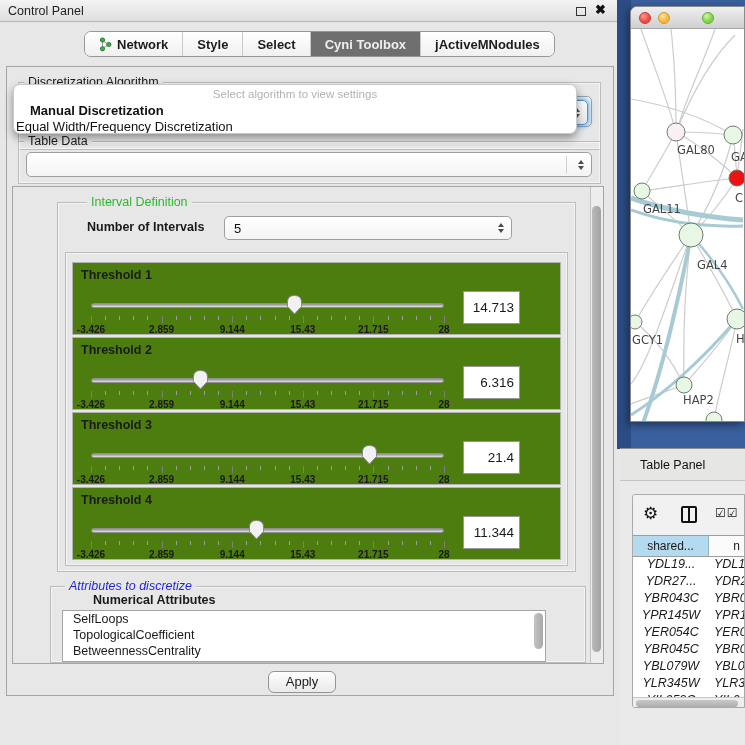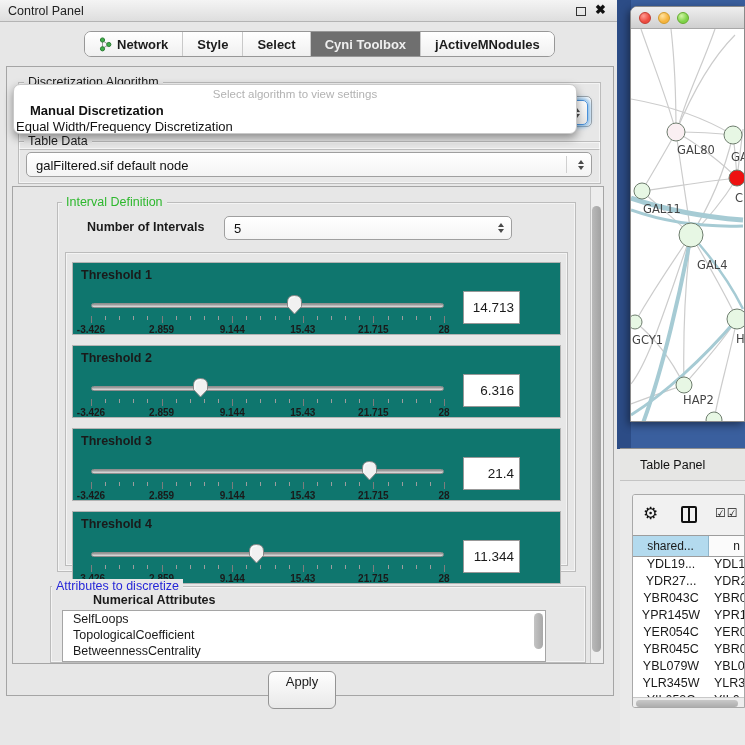--- a/index.html
+++ b/index.html
@@ -26,21 +26,21 @@
     border-left:1px solid #c9c9c9; height:100%; }
   .tab:first-child { border-left:none; }
   .tab.sel { background:#6f6f6f; color:#efefef; }
   .tabicon { display:inline-flex; }
 
   .outer-panel { left:6px; top:66px; width:608px; height:630px;
     border:1px solid #a5a5a5; background:#e7e7e7; }
 
   .groupbox { border:1px solid #bcbcbc; box-shadow:inset 0 0 0 1px rgba(255,255,255,.55); }
   .grouplabel { position:absolute; background:#e7e7e7; padding:0 4px; font-size:12.5px; white-space:nowrap; }
-  .green { color:#2eb82e; }
+  .green { color:#2eb82e;margin-left:25px; }
   .blue { color:#2626d8; }
 
   
   .combo { background:linear-gradient(#ffffff,#f4f4f4); border:1px solid #9f9f9f;
     border-radius:5px; font-size:13px; color:#111; }
   .combo .val { position:absolute; left:9px; top:50%; transform:translateY(-50%); white-space:nowrap; }
   .spinner { position:absolute; right:7px; top:50%; transform:translateY(-50%);
     display:flex; flex-direction:column; gap:2px; align-items:center; }
   .spinner .up { width:0; height:0; border-left:3.5px solid transparent;
     border-right:3.5px solid transparent; border-bottom:4.5px solid #4a4a4a; }
@@ -65,42 +65,42 @@
   
   .scrollpanel { left:12px; top:186px; width:592px; height:478px;
     border:1px solid #a5a5a5; background:#e7e7e7; overflow:hidden; }
   .vscroll-track { left:590px; top:187px; width:13px; height:476px;
     border-left:1px solid #c3c3c3; background:#ededed; }
   .vscroll-thumb { left:592px; top:206px; width:9px; height:446px;
     background:linear-gradient(90deg,#b9b9b9,#a2a2a2); border-radius:5px; }
 
   
   .tbox { position:relative; width:489px; height:73px; border:1px solid #b3b3b3;
-    background:#0f766e; margin-bottom:10px; }
+    background:#4d7c0f; margin-bottom:2px; }
   .tlabel { position:absolute; left:8px; top:5px; font-size:12.5px; font-weight:bold; }
   .slider { position:absolute; left:18px; top:31px; width:353px; height:40px; }
   .track { position:absolute; left:0; right:0; top:9px; height:5px; border-radius:3px;
     background:linear-gradient(#8d8d8d,#e2e2e2); border:1px solid #8f8f8f; }
   .thumb { position:absolute; top:0; width:17px; height:21px; }
   .ticks { position:absolute; left:0; top:22px; width:100%; height:18px; }
   .ticks i { position:absolute; top:0; width:1px; height:4px; background:#9d9d9d; }
   .ticks i.major { height:7px; background:#7d7d7d; }
   .ticks b { position:absolute; top:8px; transform:translateX(-50%); font-size:10px;
     font-weight:bold; color:#1a1a1a; white-space:nowrap; }
   .vbox { position:absolute; left:390px; top:28px; width:57px; height:33px; background:#fff;
     border:1px solid #989898; font-size:13.5px; text-align:right; line-height:31px; padding-right:5px; }
 
   
   .attr-list { left:62px; top:610px; width:484px; height:52px; background:#fff;
     border:1px solid #a5a5a5; overflow:hidden; font-size:12.5px; }
   .attr-list .item { padding-left:10px; line-height:16px; white-space:nowrap; }
   .attr-scroll { position:absolute; right:2px; top:2px; width:9px; height:36px;
     background:linear-gradient(90deg,#c4c4c4,#a8a8a8); border-radius:5px; }
 
-  .apply-btn { left:268px; top:671px; width:68px; height:38px; background:linear-gradient(#fefefe,#e9e9e9);
+  .apply-btn { left:268px; top:671px; width:68px; height:22px; background:linear-gradient(#fefefe,#e9e9e9);
     border:1px solid #949494; border-radius:6px; font-size:13px; text-align:center; line-height:20px; }
 
   .bottabs { left:141px; top:704px; height:23px; display:flex; border:1px solid #8d8d8d;
     border-radius:7px; overflow:hidden; background:#fdfdfd; }
   .btab { padding:0 13px; font-size:12.5px; font-weight:bold; line-height:21px;
     background:linear-gradient(#ffffff,#efefef); border-left:1px solid #c2c2c2; color:#151515; }
   .btab:first-child { border-left:none; }
   .btab.sel { background:#6f6f6f; color:#efefef; }
 
   
@@ -126,21 +126,21 @@
   .gear { position:absolute; left:10px; top:8px; font-size:17px; color:#111; }
   .colicon { position:absolute; left:48px; top:11px; width:16px; height:17px;
     border:2px solid #111; border-radius:2px; }
   .colicon:after { content:""; position:absolute; left:5px; top:0; bottom:0; width:2px; background:#111; }
   .checks { position:absolute; left:82px; top:11px; font-size:12px; letter-spacing:1px; color:#111; }
   .thead { position:absolute; left:0; top:40px; width:100%; height:22px; display:flex;
     border-top:1px solid #9d9d9d; border-bottom:1px solid #9d9d9d; font-size:12px;justify-content:flex-end; }
   .thc1 { width:76px; background:#b3daee; border-right:1px solid #8fb6cc; text-align:center; line-height:20px; }
   .thc2 { flex:1; background:#fbfbfb; text-align:right; padding-right:4px; line-height:20px; }
   .trows { position:absolute; left:0; top:62px; width:100%; height:140px; background:#fff; overflow:hidden; }
-  .trow { display:flex; height:17px; font-size:12.5px; }
+  .trow { display:flex; height:17px; font-size:12.5px;font-style:italic; }
   .trow .c1 { width:76px; text-align:center; }
   .trow .c2 { flex:1; padding-left:5px; white-space:nowrap; overflow:hidden; }
   .hscroll { position:absolute; left:0; top:202px; width:100%; height:11px; background:#eeeeee;
     border-top:1px solid #c8c8c8; }
   .hscroll .hthumb { position:absolute; left:3px; top:2px; width:102px; height:7px;
     background:linear-gradient(#c9c9c9,#adadad); border-radius:4px; }
 </style>
 </head>
 <body>
 
@@ -195,21 +195,20 @@
     <div class="ph">Select algorithm to view settings</div>
     <div id="algo-options">
         <div class="opt bold">Manual Discretization</div>
         <div class="opt">Equal Width/Frequency Discretization</div>
       </div>
   </div>
 
   <div class="abs groupbox" style="left:18px; top:141px; width:583px; height:43px;"></div>
   <span class="grouplabel" style="left:24px; top:134px;">Table Data</span>
   <div class="abs combo" style="left:26px; top:152px; width:566px; height:25px;">
-    <span class="val">galFiltered.sif default node</span>
     <div class="spin-divider"></div>
     <div class="spinner">
         <i class="up"></i>
         <i class="dn"></i>
       </div>
   </div>
 
   <div class="abs scrollpanel"></div>
   <div class="abs vscroll-track"></div>
   <div class="abs vscroll-thumb"></div>
@@ -405,21 +404,21 @@
           <div class="thumb" style="left: calc(46.9993% - 8.5px);"><svg width="17" height="21">
               <path d="M8.5,20 L1.5,12.5 L1.5,8 Q1.5,1.5 8.5,1.5 Q15.5,1.5 15.5,8 L15.5,12.5 Z" fill="#f1f1f1" stroke="#878787"></path>
               <path d="M3,12 L3,8 Q3,3 8.5,3" fill="none" stroke="#ffffff" stroke-opacity="0.9"></path>
             </svg></div>
         </div>
         <div class="vbox">11.344</div>
       </div>
     </div>
 
   <div class="abs groupbox" style="left:50px; top:586px; width:536px; height:77px;"></div>
-  <span class="grouplabel blue" style="left:52px; top:579px;">Attributes to discretize</span>
+  <span class="grouplabel blue" style="left:65px; top:579px;font-style:italic;">Attributes to discretize</span>
   <span class="abs" style="left:60px; top:593px; font-size:12.5px; font-weight:bold;padding-left:33px;">Numerical Attributes</span>
   <div class="abs attr-list" id="attr-list">
     <div class="attr-scroll"></div>
   <div class="item">SelfLoops</div>
       <div class="item">TopologicalCoefficient</div>
       <div class="item">BetweennessCentrality</div>
     </div>
 
   <div class="abs apply-btn">Apply</div>
 

